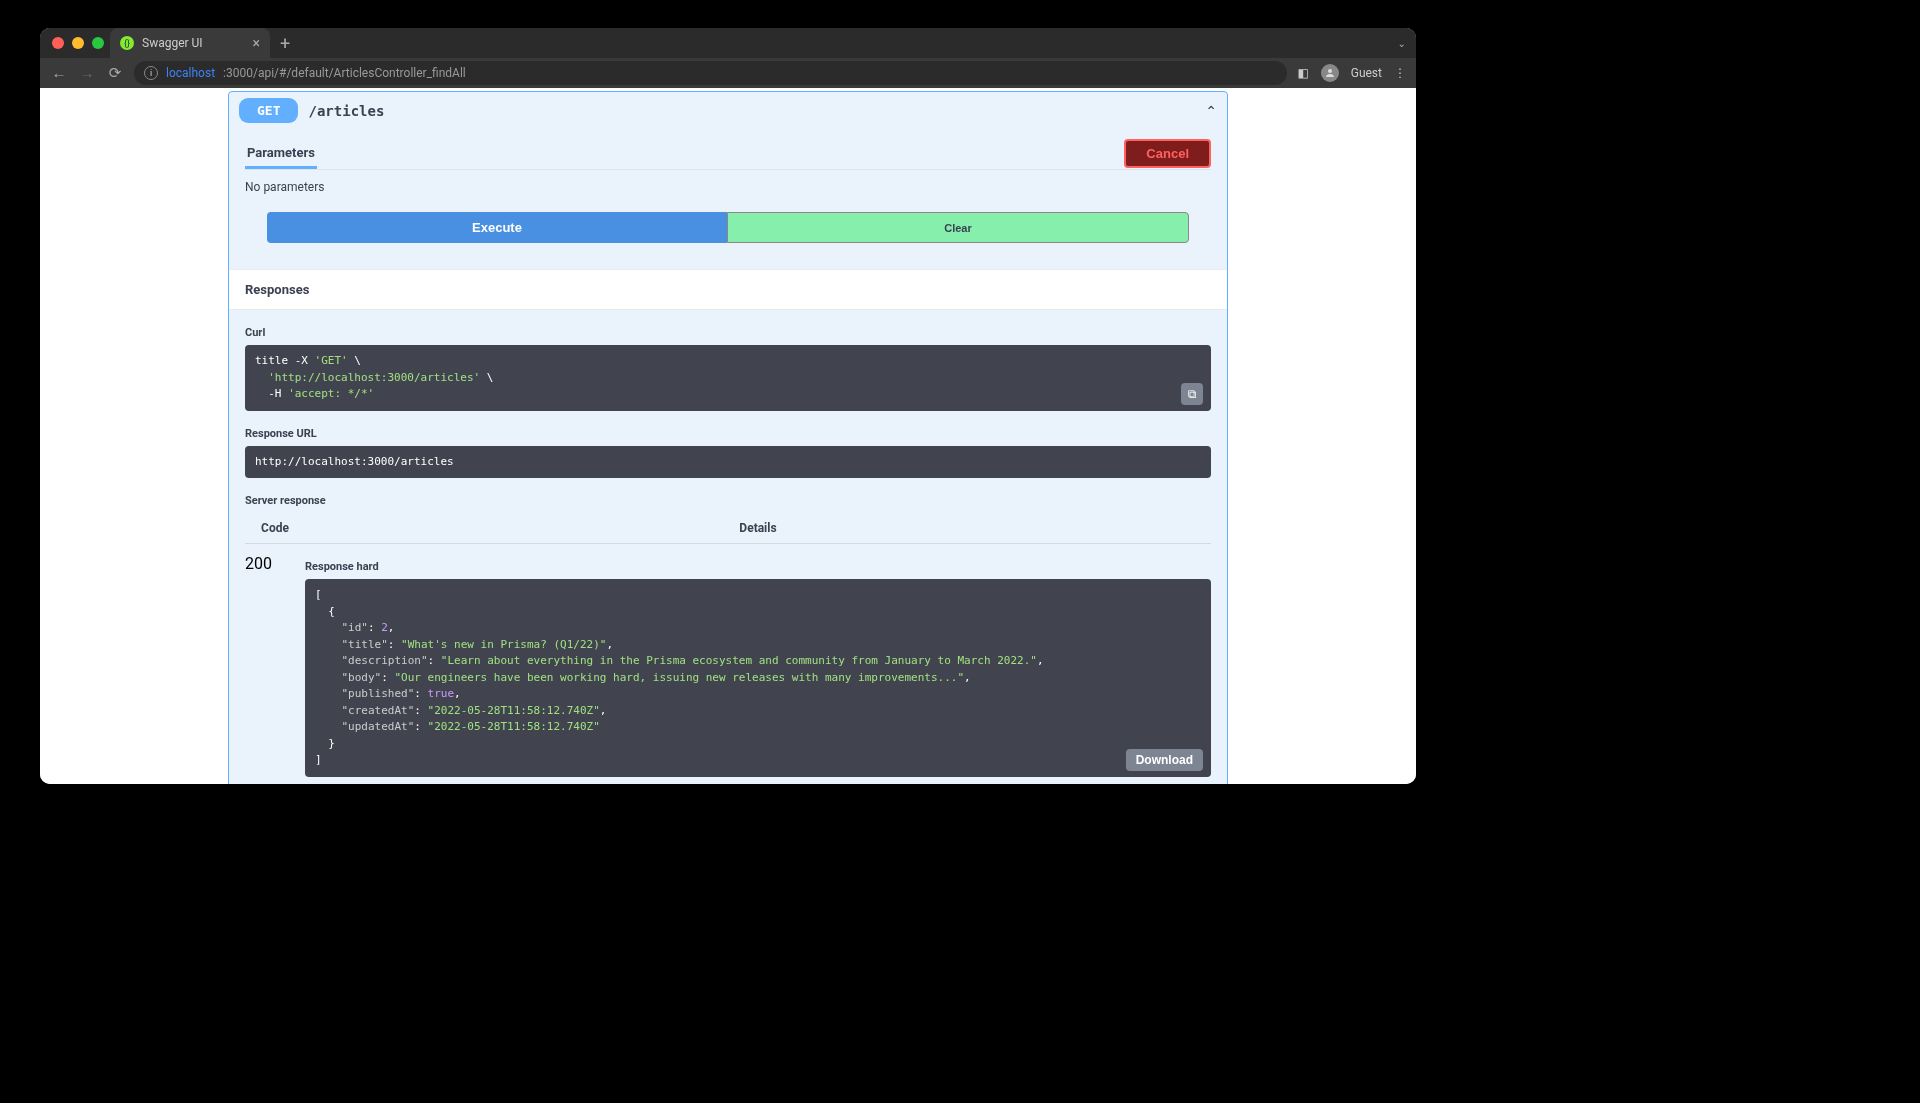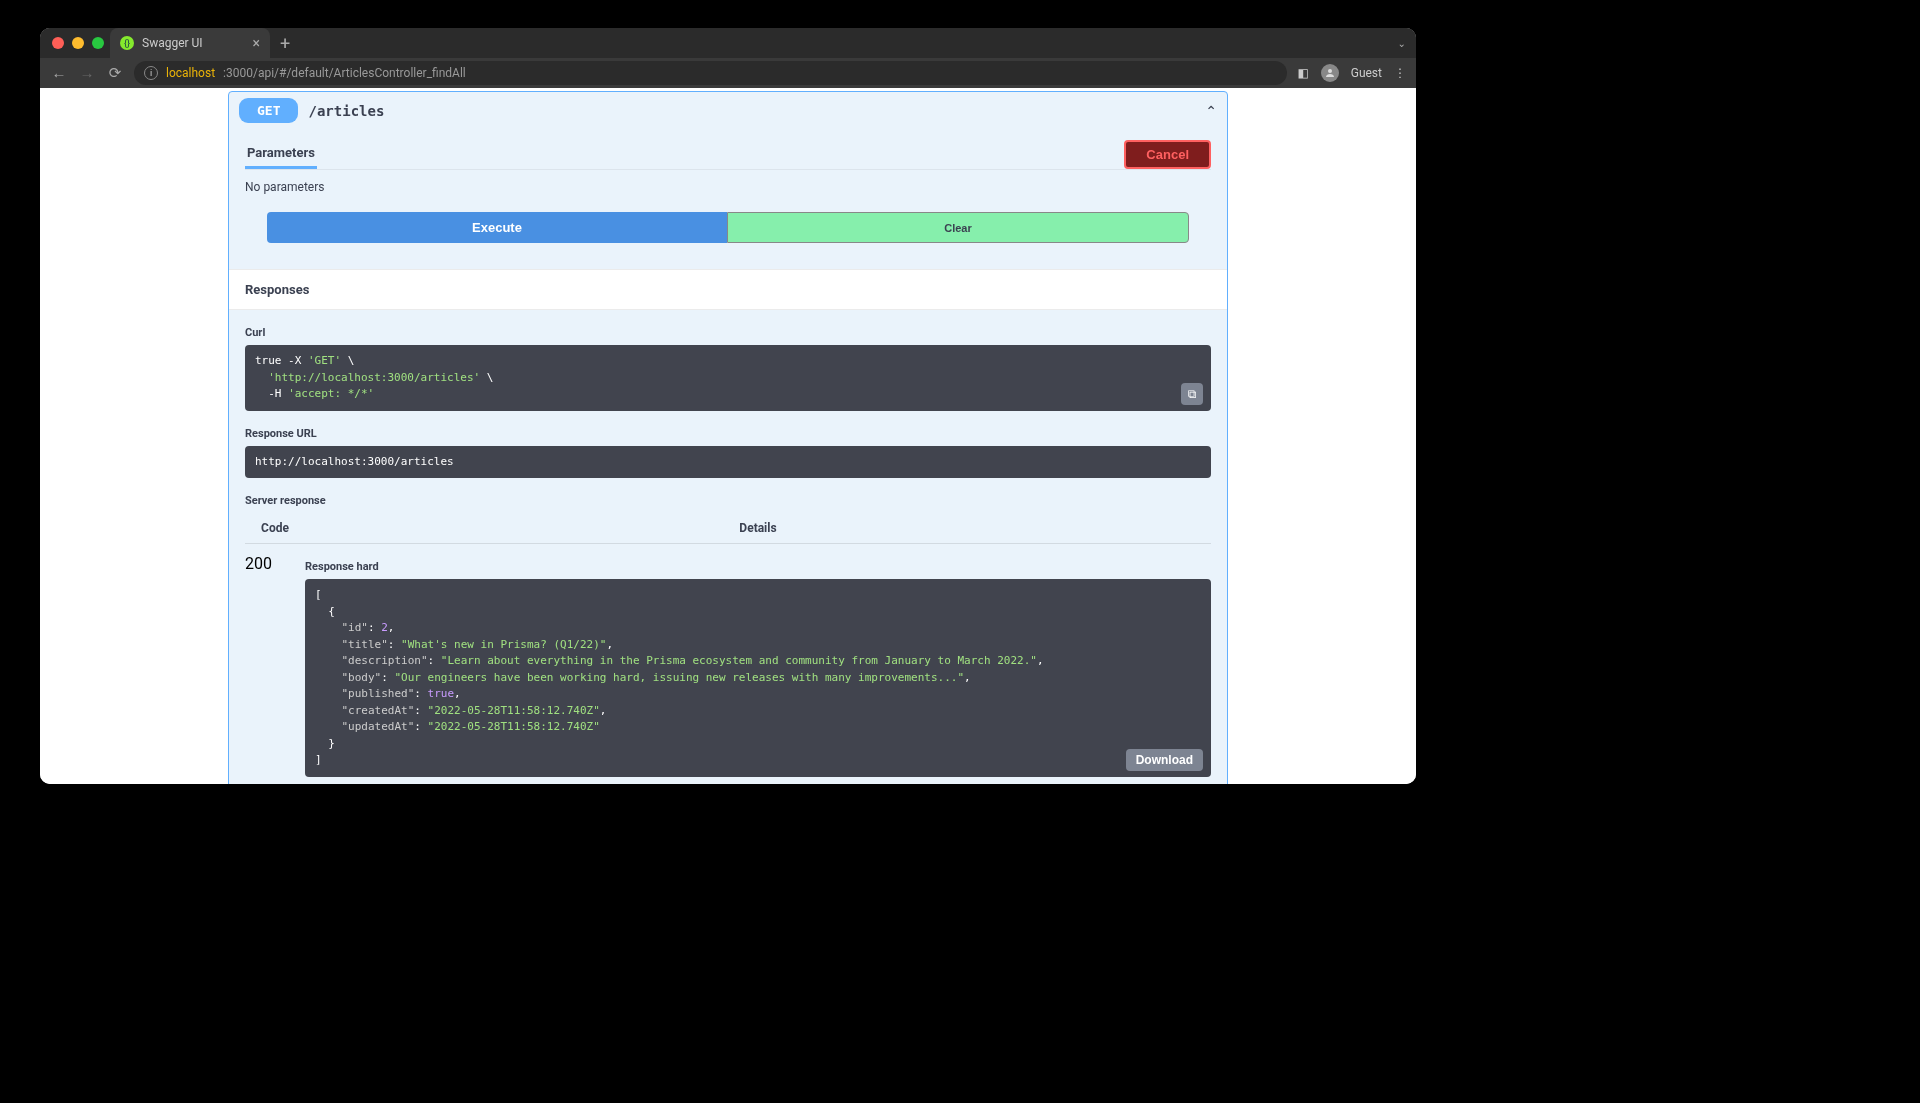--- a/index.html
+++ b/index.html
@@ -13,33 +13,33 @@
 .dot.green { background: #28c840; }
 .tabbar { height: 30px; background: #2b2b2b; display: flex; align-items: center; padding-left: 70px; margin-top: -30px; }
 .tab { height: 30px; background: #3a3a3a; display: flex; align-items: center; padding: 0 10px; gap: 8px; min-width: 160px; border-radius: 8px 8px 0 0; color: #ccc; font-size: 12px; }
 .tab-favicon { width: 14px; height: 14px; border-radius: 50%; background: #85ea2d; display: flex; align-items: center; justify-content: center; font-size: 9px; color: #173647; }
 .tab-close { margin-left: auto; color: #aaa; font-size: 14px; cursor: pointer; }
 .new-tab { color: #aaa; font-size: 18px; margin-left: 10px; cursor: pointer; }
 .chevron-down-tab { margin-left: auto; margin-right: 10px; color: #aaa; font-size: 10px; }
 .addrbar { height: 30px; background: #3a3a3a; display: flex; align-items: center; padding: 0 10px; gap: 10px; }
 .nav-icon { color: #aaa; width: 18px; text-align: center; font-size: 15px; }
 .addr-input { flex: 1; background: #2b2b2b; border-radius: 14px; height: 24px; display: flex; align-items: center; padding: 0 10px; gap: 8px; color: #ccc; font-size: 12px; }
-.addr-host { color: #eab308; }
+.addr-host { color: #3b82f6; }
 .addr-path { color: #999; }
 .right-icons { display: flex; align-items: center; gap: 12px; color: #ccc; font-size: 12px; }
 .guest-icon { width: 18px; height: 18px; border-radius: 50%; background: #888; display: flex; align-items: center; justify-content: center; }
 .viewport { position: absolute; top: 60px; left: 0; right: 0; bottom: 0; background: #fff; overflow: hidden; }
 .swagger { width: 1000px; margin: 0 auto; margin-top: 3px; }
 .opblock { border: 1px solid #61affe; border-radius: 4px; background: #eaf3fb; }
 .op-header { display: flex; align-items: center; padding: 6px 10px; gap: 10px; }
 .method { background: #61affe; color: #fff; font-weight: 700; font-size: 13px; padding: 5px 18px; border-radius: 9px; font-family: Menlo, monospace; }
 .path { font-family: Menlo, Monaco, monospace; font-size: 14px; font-weight: 600; color: #3b4151; }
 .collapse { margin-left: auto; color: #3b4151; font-size: 14px; }
 .section { padding: 10px 16px; }
-.params-head { display: flex; align-items: flex-end; border-bottom: 1px solid rgba(0,0,0,0.06); padding-bottom: 0; }
+.params-head { display: flex; align-items: flex-start; border-bottom: 1px solid rgba(0,0,0,0.06); padding-bottom: 0; }
 .params-title { font-size: 13px; font-weight: 700; color: #3b4151; border-bottom: 3px solid #61affe; padding: 6px 2px; }
 .cancel-btn { margin-left: auto; border: 2px solid #ff6060; color: #ff6060; background: #7f1d1d; font-weight: 700; font-size: 13px; padding: 5px 20px; border-radius: 4px; cursor: pointer; }
 .no-params { font-size: 12px; color: #3b4151; padding: 10px 0 18px 0; }
 .btn-row { display: flex; padding: 0 22px 16px 22px; }
 .execute-btn { flex: 1; background: #4990e2; color: #fff; font-weight: 700; font-size: 13px; padding: 8px 0; border: none; border-top-left-radius: 4px; border-bottom-left-radius: 4px; cursor: pointer; }
 .clear-btn { flex: 1; background: #86efac; border: 1px solid #888; color: #3b4151; font-weight: 700; font-size: 11px; padding: 8px 0; border-top-right-radius: 4px; border-bottom-right-radius: 4px; cursor: pointer; }
 .resp-head { background: #fff; padding: 12px 16px; font-size: 13px; font-weight: 700; color: #3b4151; border-top: 1px solid rgba(0,0,0,0.08); border-bottom: 1px solid rgba(0,0,0,0.08); }
 .sub-head { font-size: 11px; font-weight: 700; color: #3b4151; padding: 6px 0; }
 .codeblock { background: #41444e; border-radius: 4px; padding: 8px 10px; color: #fff; font-family: Menlo, Monaco, monospace; font-size: 11px; line-height: 1.5; white-space: pre; position: relative; }
 .copy-btn { position: absolute; right: 8px; bottom: 6px; width: 22px; height: 22px; background: #7d8492; border-radius: 4px; display: flex; align-items: center; justify-content: center; cursor: pointer; color: #fff; font-size: 12px; }
@@ -116,21 +116,21 @@
           <div class="btn-row">
             <button class="execute-btn">Execute</button>
             <button class="clear-btn">Clear</button>
           </div>
         </div>
 
         <div class="resp-head">Responses</div>
 
         <div class="section">
           <div class="sub-head">Curl</div>
-          <div class="codeblock"><span>true -X </span><span class="tok-k">'GET'</span><span> \</span>
+          <div class="codeblock"><span>title -X </span><span class="tok-k">'GET'</span><span> \</span>
 <span>  </span><span class="tok-k">'http://localhost:3000/articles'</span><span> \</span>
 <span>  -H </span><span class="tok-k">'accept: */*'</span><span class="copy-btn">⧉</span></div>
 
           <div class="sub-head" style="margin-top:10px">Response URL</div>
           <div class="codeblock">http://localhost:3000/articles</div>
 
           <div class="sub-head" style="margin-top:10px">Server response</div>
           <div class="tbl tbl-head">
             <div class="col-code">Code</div>
             <div class="col-det">Details</div>

